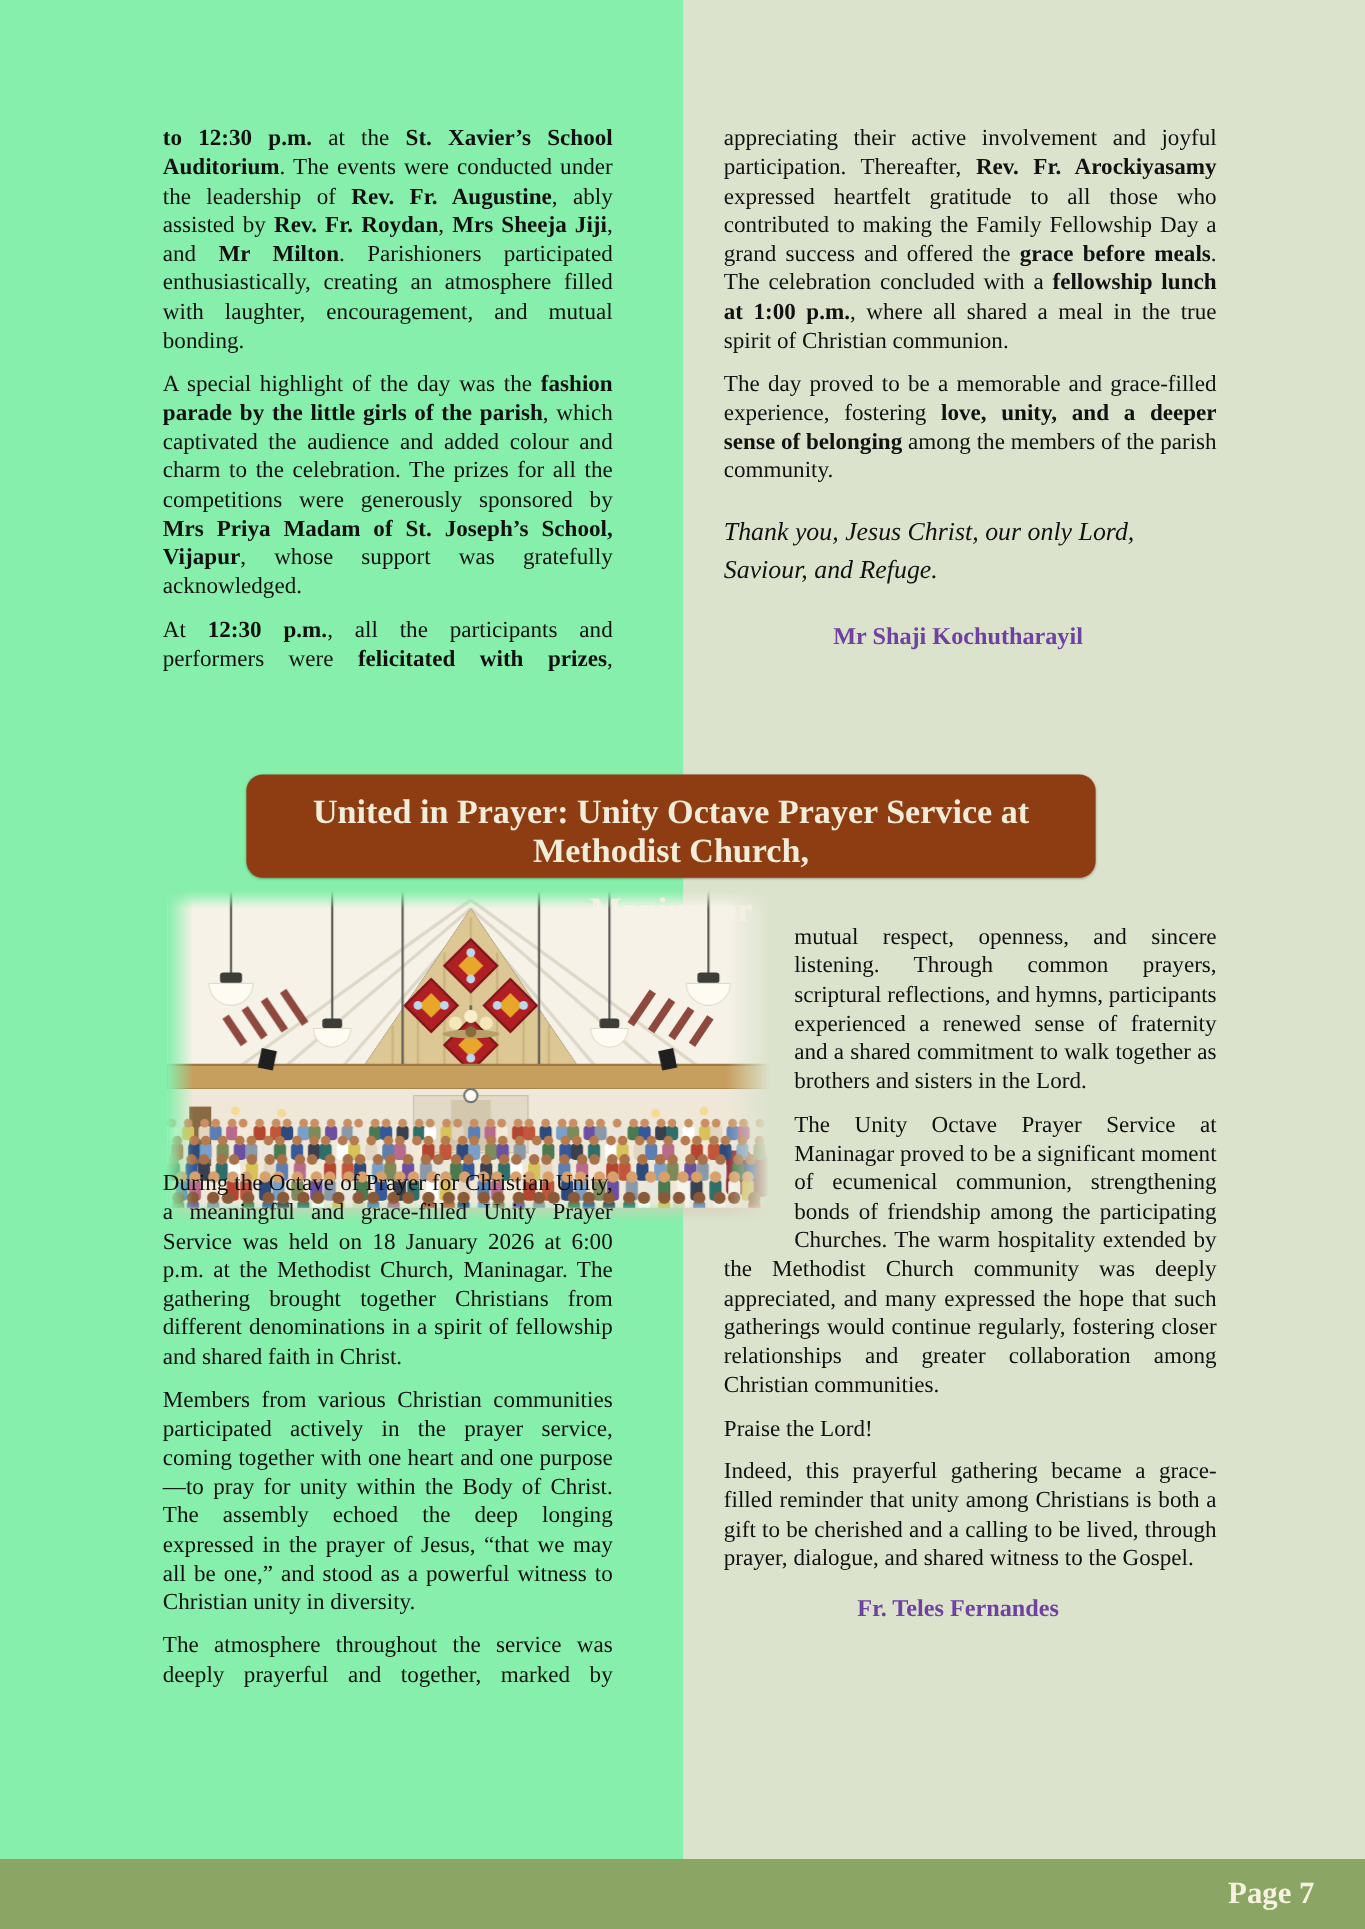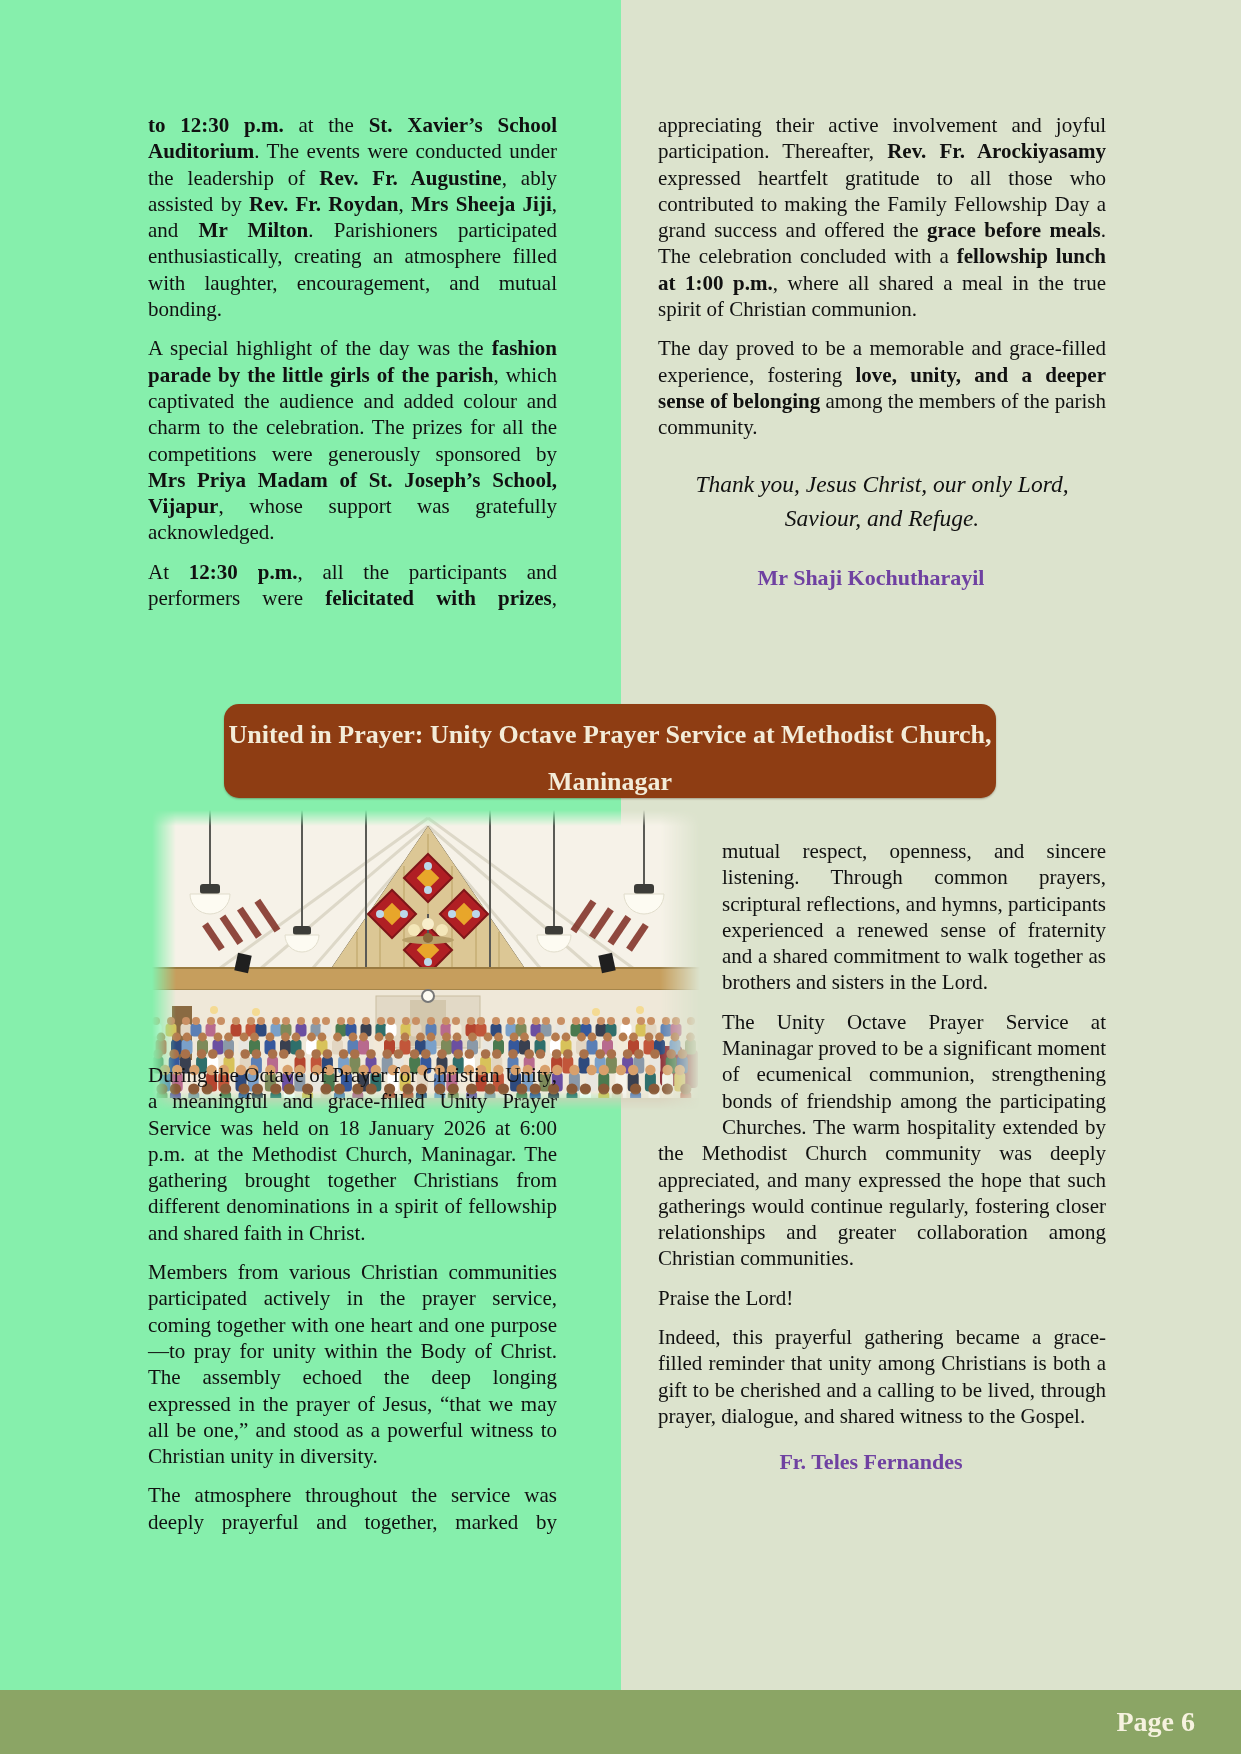--- a/index.html
+++ b/index.html
@@ -20,31 +20,31 @@
     background:#8ba565;
     color:#f6f2df;
     font-weight:bold;font-size:28px;line-height:64px;
     text-align:right;box-sizing:border-box;padding-right:46px;
   }
   .col{position:absolute;font-size:21px;line-height:26.3px;text-align:justify;}
   .col p{margin:0 0 13px 0;}
   .col p.justify-last{text-align-last:justify;}
   .prayer{
     font-style:italic;font-size:23.5px;line-height:34px;
-    margin-top:26px !important;text-align:center;
+    margin-top:26px !important;text-align:left;
   }
   .author{
     color:#6f41a1;font-weight:bold;font-size:22px;
     text-align:center;padding-right:22px;margin-top:30px !important;
   }
   .author2{margin-top:20px !important;}
   .banner{
     position:absolute;left:224px;top:704px;width:772px;height:94px;
     background:#8e3d13;border-radius:15px;
-    color:#f3ecd8;font-weight:bold;font-size:26px;
+    color:#f3ecd8;font-weight:bold;font-size:31px;
     text-align:center;
     box-shadow:0 1px 2px rgba(60,30,10,.35);
   }
   .banner .l1{padding-top:16px;}
   .banner .l2{padding-top:17px;}
   .photo{
     position:absolute;left:152px;top:810px;width:548px;height:300px;
     -webkit-mask-image:linear-gradient(to right, transparent, #000 24px, #000 calc(100% - 40px), transparent),
                        linear-gradient(to bottom, transparent, #000 16px, #000 calc(100% - 18px), transparent);
     -webkit-mask-composite:source-in;
@@ -604,15 +604,15 @@
   <div class="col s2-right">
     <div class="sp"></div>
     <p><span>mutual respect, openness, and sincere listening. Through common prayers, scriptural reflections, and hymns, participants experienced a renewed sense of fraternity and a shared commitment to walk together as brothers and sisters in the Lord.</span></p>
     <p><span>The Unity Octave Prayer Service at Maninagar proved to be a significant moment of ecumenical communion, strengthening bonds of friendship among the participating Churches. The warm hospitality extended by the Methodist Church community was deeply appreciated, and many expressed the hope that such gatherings would continue regularly, fostering closer relationships and greater collaboration among Christian communities.</span></p>
     <p><span>Praise the Lord!</span></p>
     <p><span>Indeed, this prayerful gathering became a grace-filled reminder that unity among Christians is both a gift to be cherished and a calling to be lived, through prayer, dialogue, and shared witness to the Gospel.</span></p>
     <p class="author author2">Fr. Teles Fernandes</p>
   </div>
 
   <div class="footer">
-    <span>Page 6</span>
+    <span>Page 7</span>
   </div>
 </div>
 
 </body></html>

